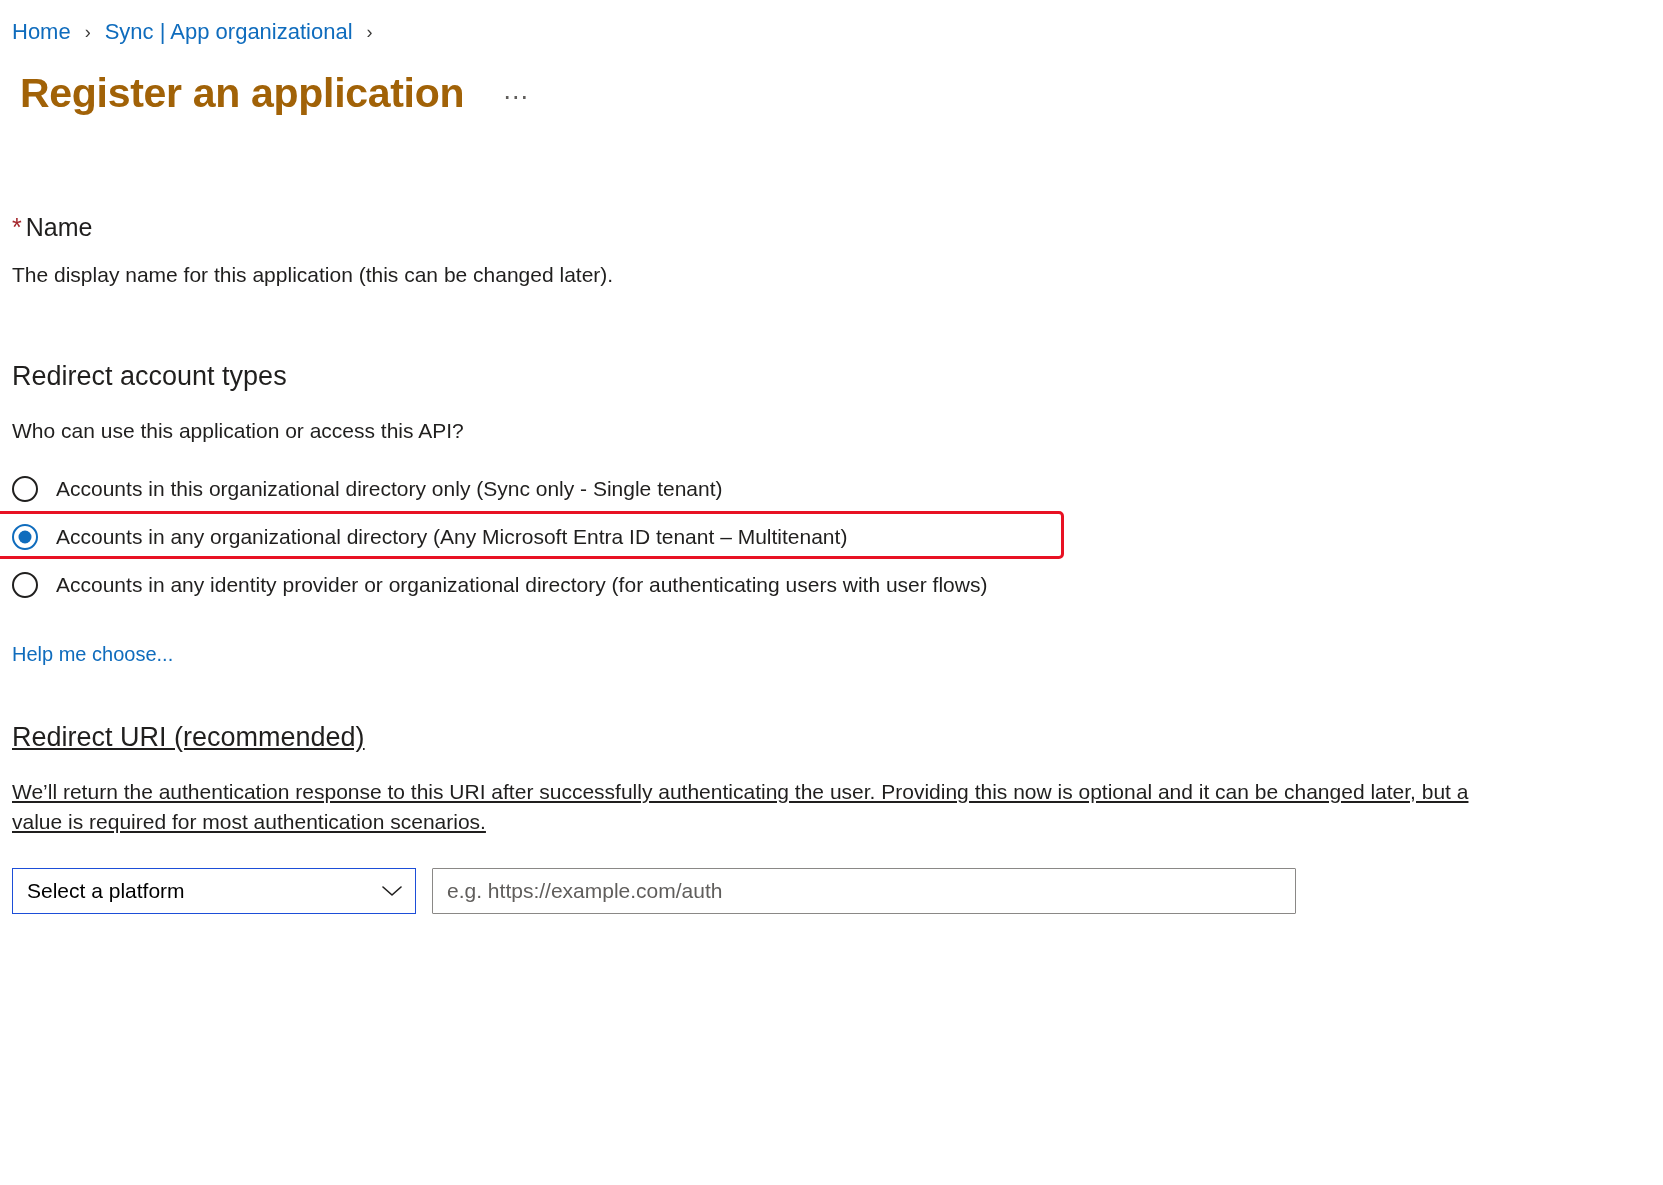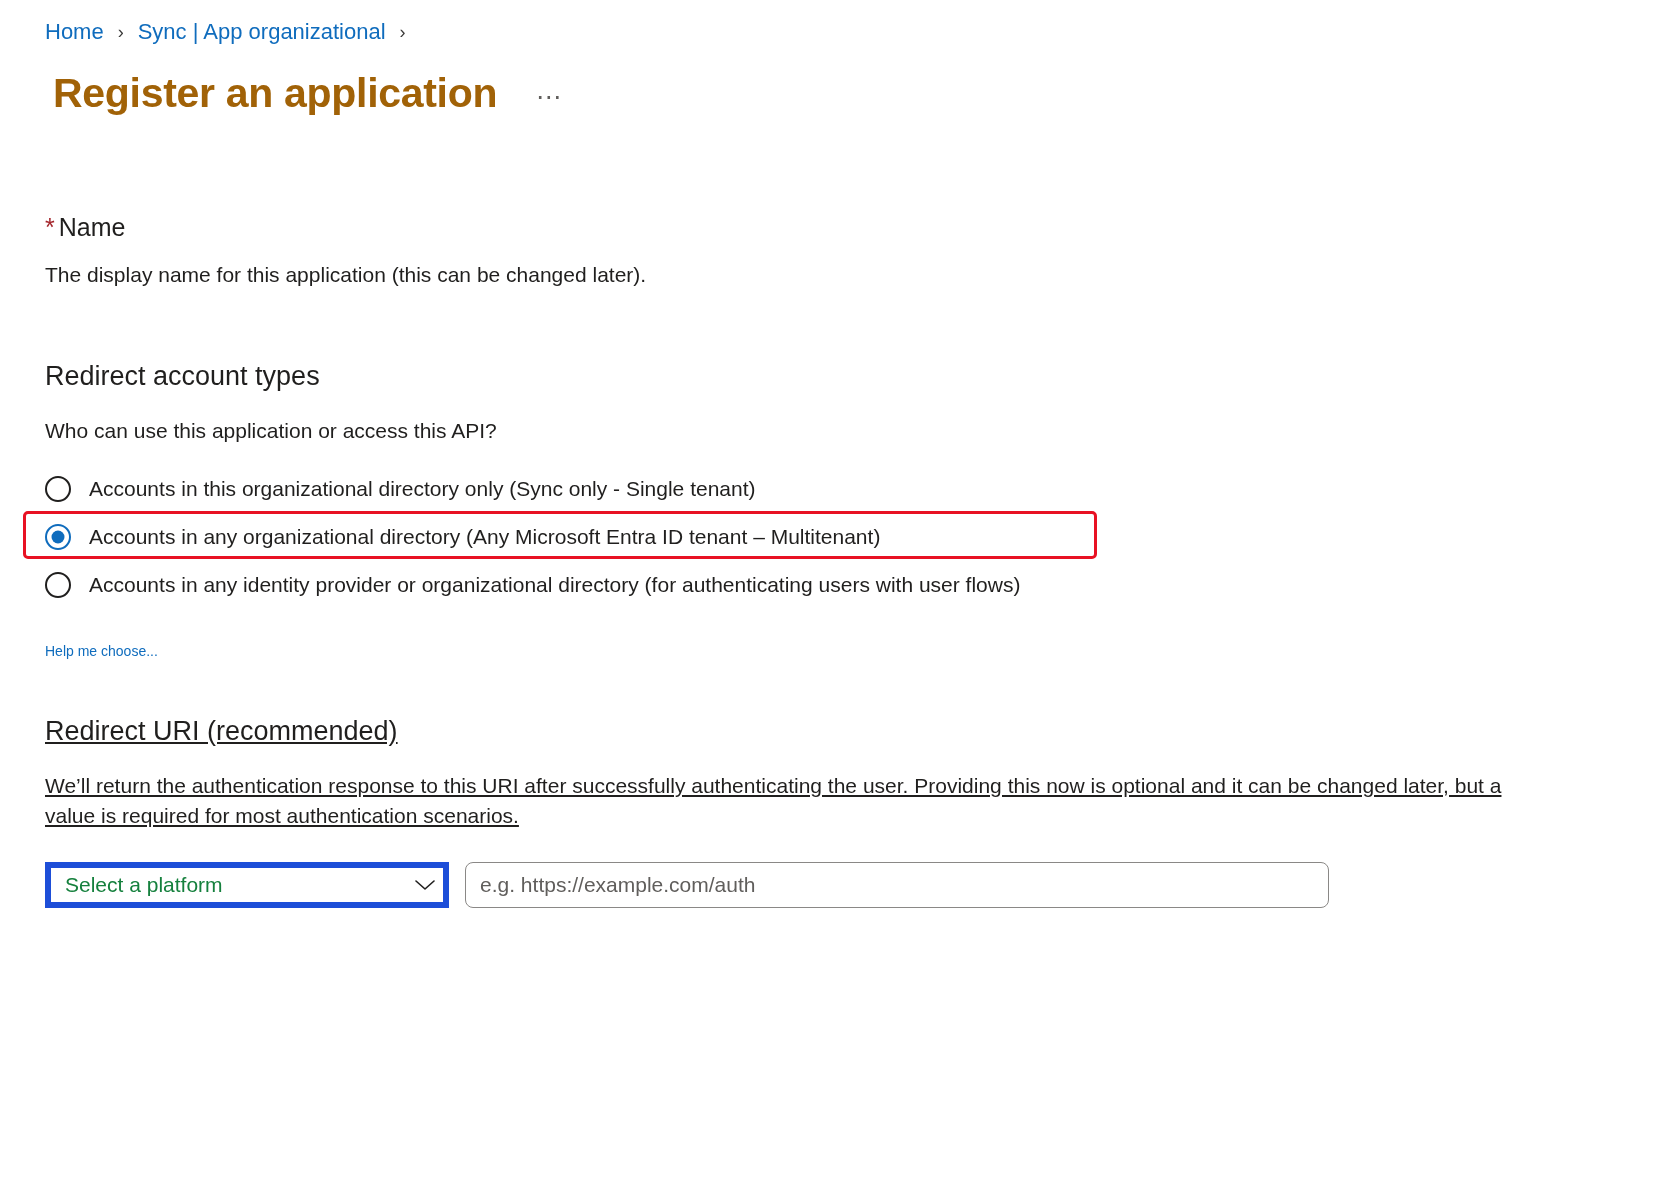--- a/index.html
+++ b/index.html
@@ -13,21 +13,21 @@
   }
   body {
     font-family: "Segoe UI", "Liberation Sans", sans-serif;
     color: #201f1e;
     -webkit-font-smoothing: antialiased;
   }
   .page {
     position: relative;
     width: 1663px;
     height: 837px;
-    padding: 0 45px;
+    padding: 0 12px;
   }
 
   
   .breadcrumb {
     display: flex;
     align-items: center;
     height: 56px;
     font-size: 22px;
     padding-top: 8px;
   }
@@ -171,46 +171,46 @@
     width: 1074px;
     height: 48px;
     border: 3px solid #e81123;
     border-radius: 5px;
     pointer-events: none;
   }
 
   .help-link {
     display: inline-block;
     margin-top: 34px;
-    font-size: 14px;
+    font-size: 20px;
     color: #0f6cbd;
     text-decoration: none;
     cursor: pointer;
   }
 
   
   .redirect-section { margin-top: 56px; text-decoration: underline; }
   .redirect-row {
     display: flex;
     align-items: center;
     margin-top: 30px;
   }
   .select-wrap {
     position: relative;
     width: 404px;
     height: 46px;
   }
   select.platform-select {
     width: 100%;
     height: 100%;
-    border: 6px solid #1d4ed8;
+    border: 1px solid #1d4ed8;
     background: #fff;
     font-size: 21px;
     font-family: inherit;
-    color: #15803d;
+    color: #000000;
     padding: 0 40px 0 14px;
     border-radius: 0;
     appearance: none;
     -webkit-appearance: none;
     cursor: pointer;
   }
   .select-chevron {
     position: absolute;
     right: 14px;
     top: 50%;
@@ -225,21 +225,21 @@
     height: 46px;
   }
   input.uri-input {
     width: 100%;
     height: 100%;
     border: 1px solid #8a8886;
     font-size: 21px;
     font-family: inherit;
     color: #201f1e;
     padding: 0 14px;
-    border-radius: 8px;
+    border-radius: 1px;
     background: #fff;
   }
   input.uri-input::placeholder { color: #605e5c; }
 </style>
 </head>
 <body>
 
 <div class="page">
 
   <nav class="breadcrumb">

